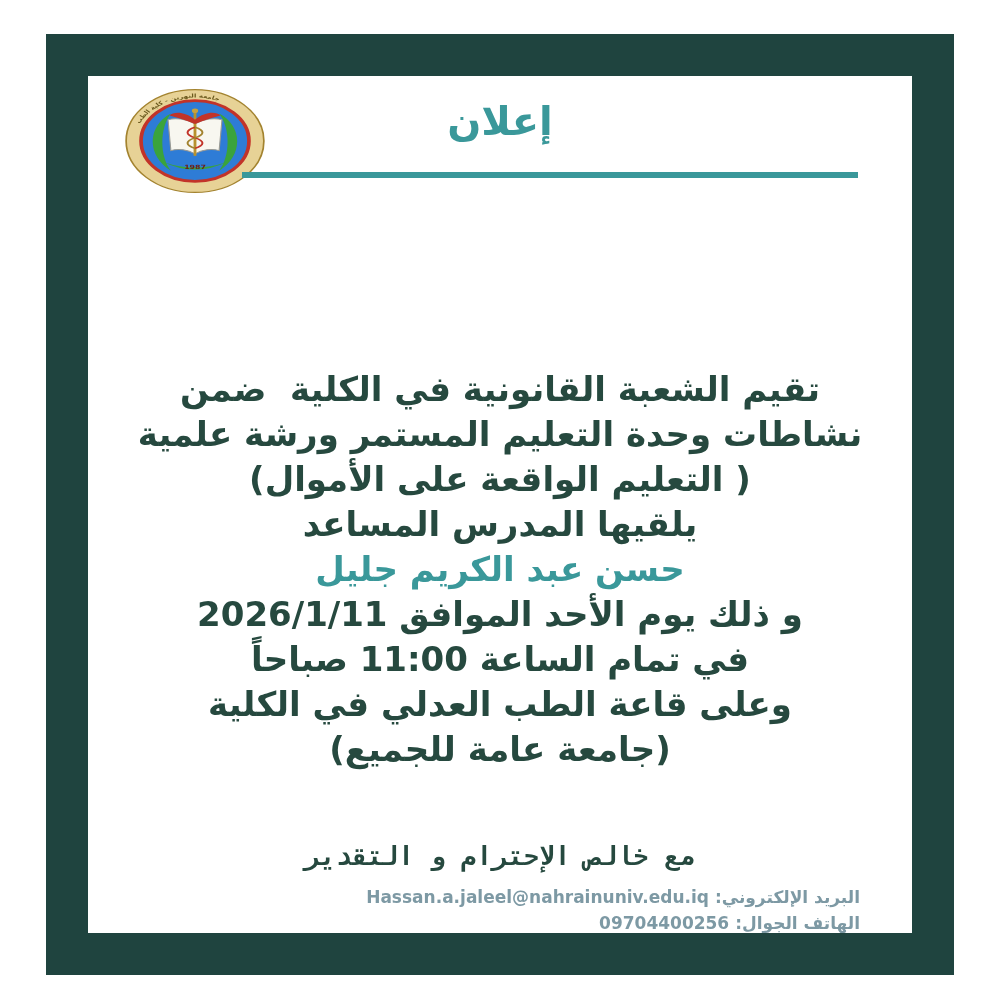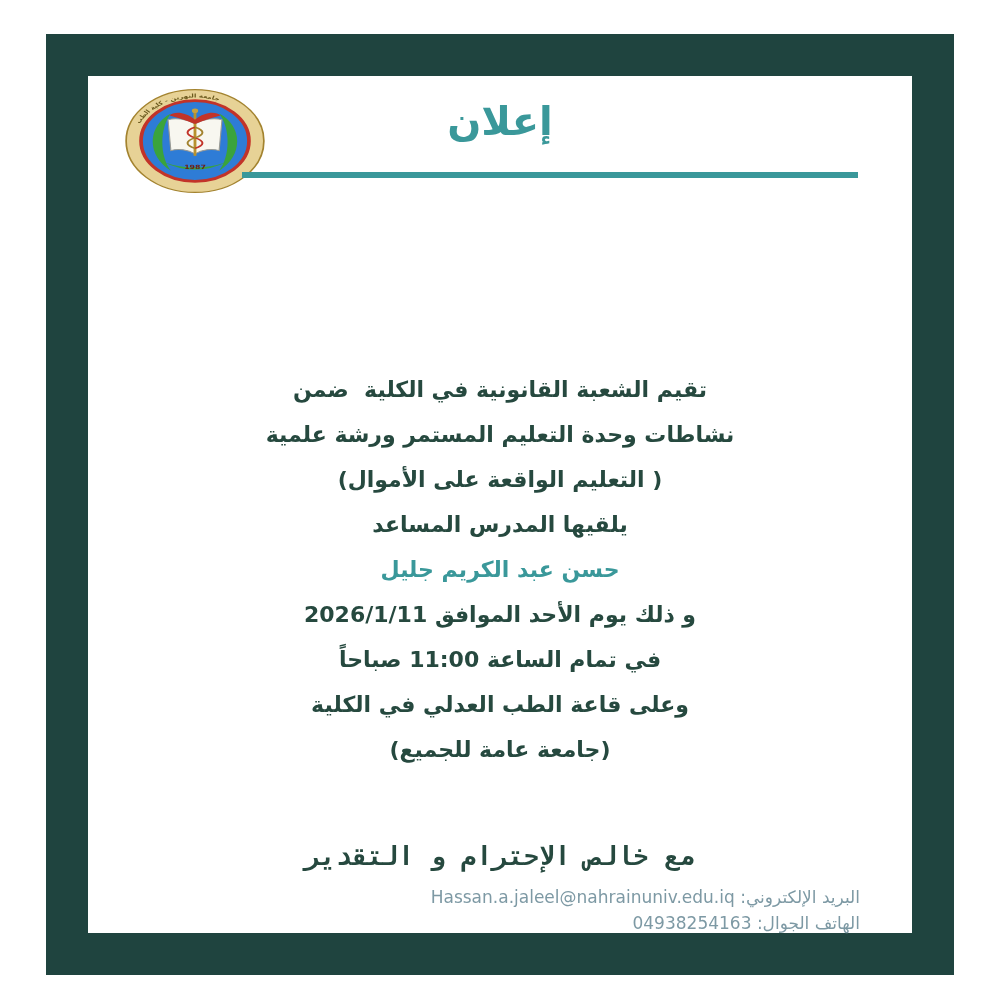--- a/index.html
+++ b/index.html
@@ -7,24 +7,24 @@
   .page{position:relative;width:1000px;height:1000px;background:#ffffff;overflow:hidden;}
   .poster{position:absolute;left:46px;top:34px;width:908px;height:941px;background:#1f443f;}
   .inner{position:absolute;left:42px;top:42px;right:42px;bottom:42px;background:#ffffff;}
   .abs{position:absolute;}
   .center{width:100%;text-align:center;}
   .logo{left:36px;top:12px;width:142px;height:106px;}
   .logo svg{width:100%;height:100%;display:block;}
   .title{top:22px;font-size:40px;font-weight:bold;color:#3a989a;direction:rtl;}
   .divider{top:96px;left:154px;width:616px;height:6px;background:#3a989a;}
   .sponsor{top:130px;font-size:30px;font-weight:bold;color:#3a989a;line-height:48px;direction:rtl;}
-  .bodyblock{top:291px;font-size:22px;font-weight:bold;color:#26493f;line-height:45px;direction:rtl;}
+  .bodyblock{top:291px;font-size:34px;font-weight:bold;color:#26493f;line-height:45px;direction:rtl;}
   .accent{color:#3a989a;}
   .closing{top:765px;font-size:26px;font-weight:bold;color:#26493f;direction:rtl;font-family:Liberation Mono, monospace;}
-  .contact{top:808px;right:52px;left:52px;text-align:right;direction:rtl;color:#7d99a4;font-size:17px;line-height:26px;font-weight:normal;}
+  .contact{top:808px;right:52px;left:52px;text-align:right;direction:rtl;color:#7d99a4;font-size:17px;line-height:26px;font-weight:bold;}
   .contact .latin{direction:ltr;unicode-bidi:embed;}
 </style>
 </head>
 <body>
 
 <div class="page">
   <div class="poster">
     <div class="inner">
 
       <div class="abs logo">
@@ -80,19 +80,19 @@
 
       <div class="abs center closing">مع خالص الإحترام و التقدير</div>
 
       <div class="abs contact">
         <div>
           <span>البريد الإلكتروني:</span>
           <span class="latin">Hassan.a.jaleel@nahrainuniv.edu.iq</span>
         </div>
         <div>
           <span>الهاتف الجوال:</span>
-          <span class="latin">04938254163</span>
+          <span class="latin">09704400256</span>
         </div>
       </div>
 
     </div>
   </div>
 </div>
 
 </body></html>

